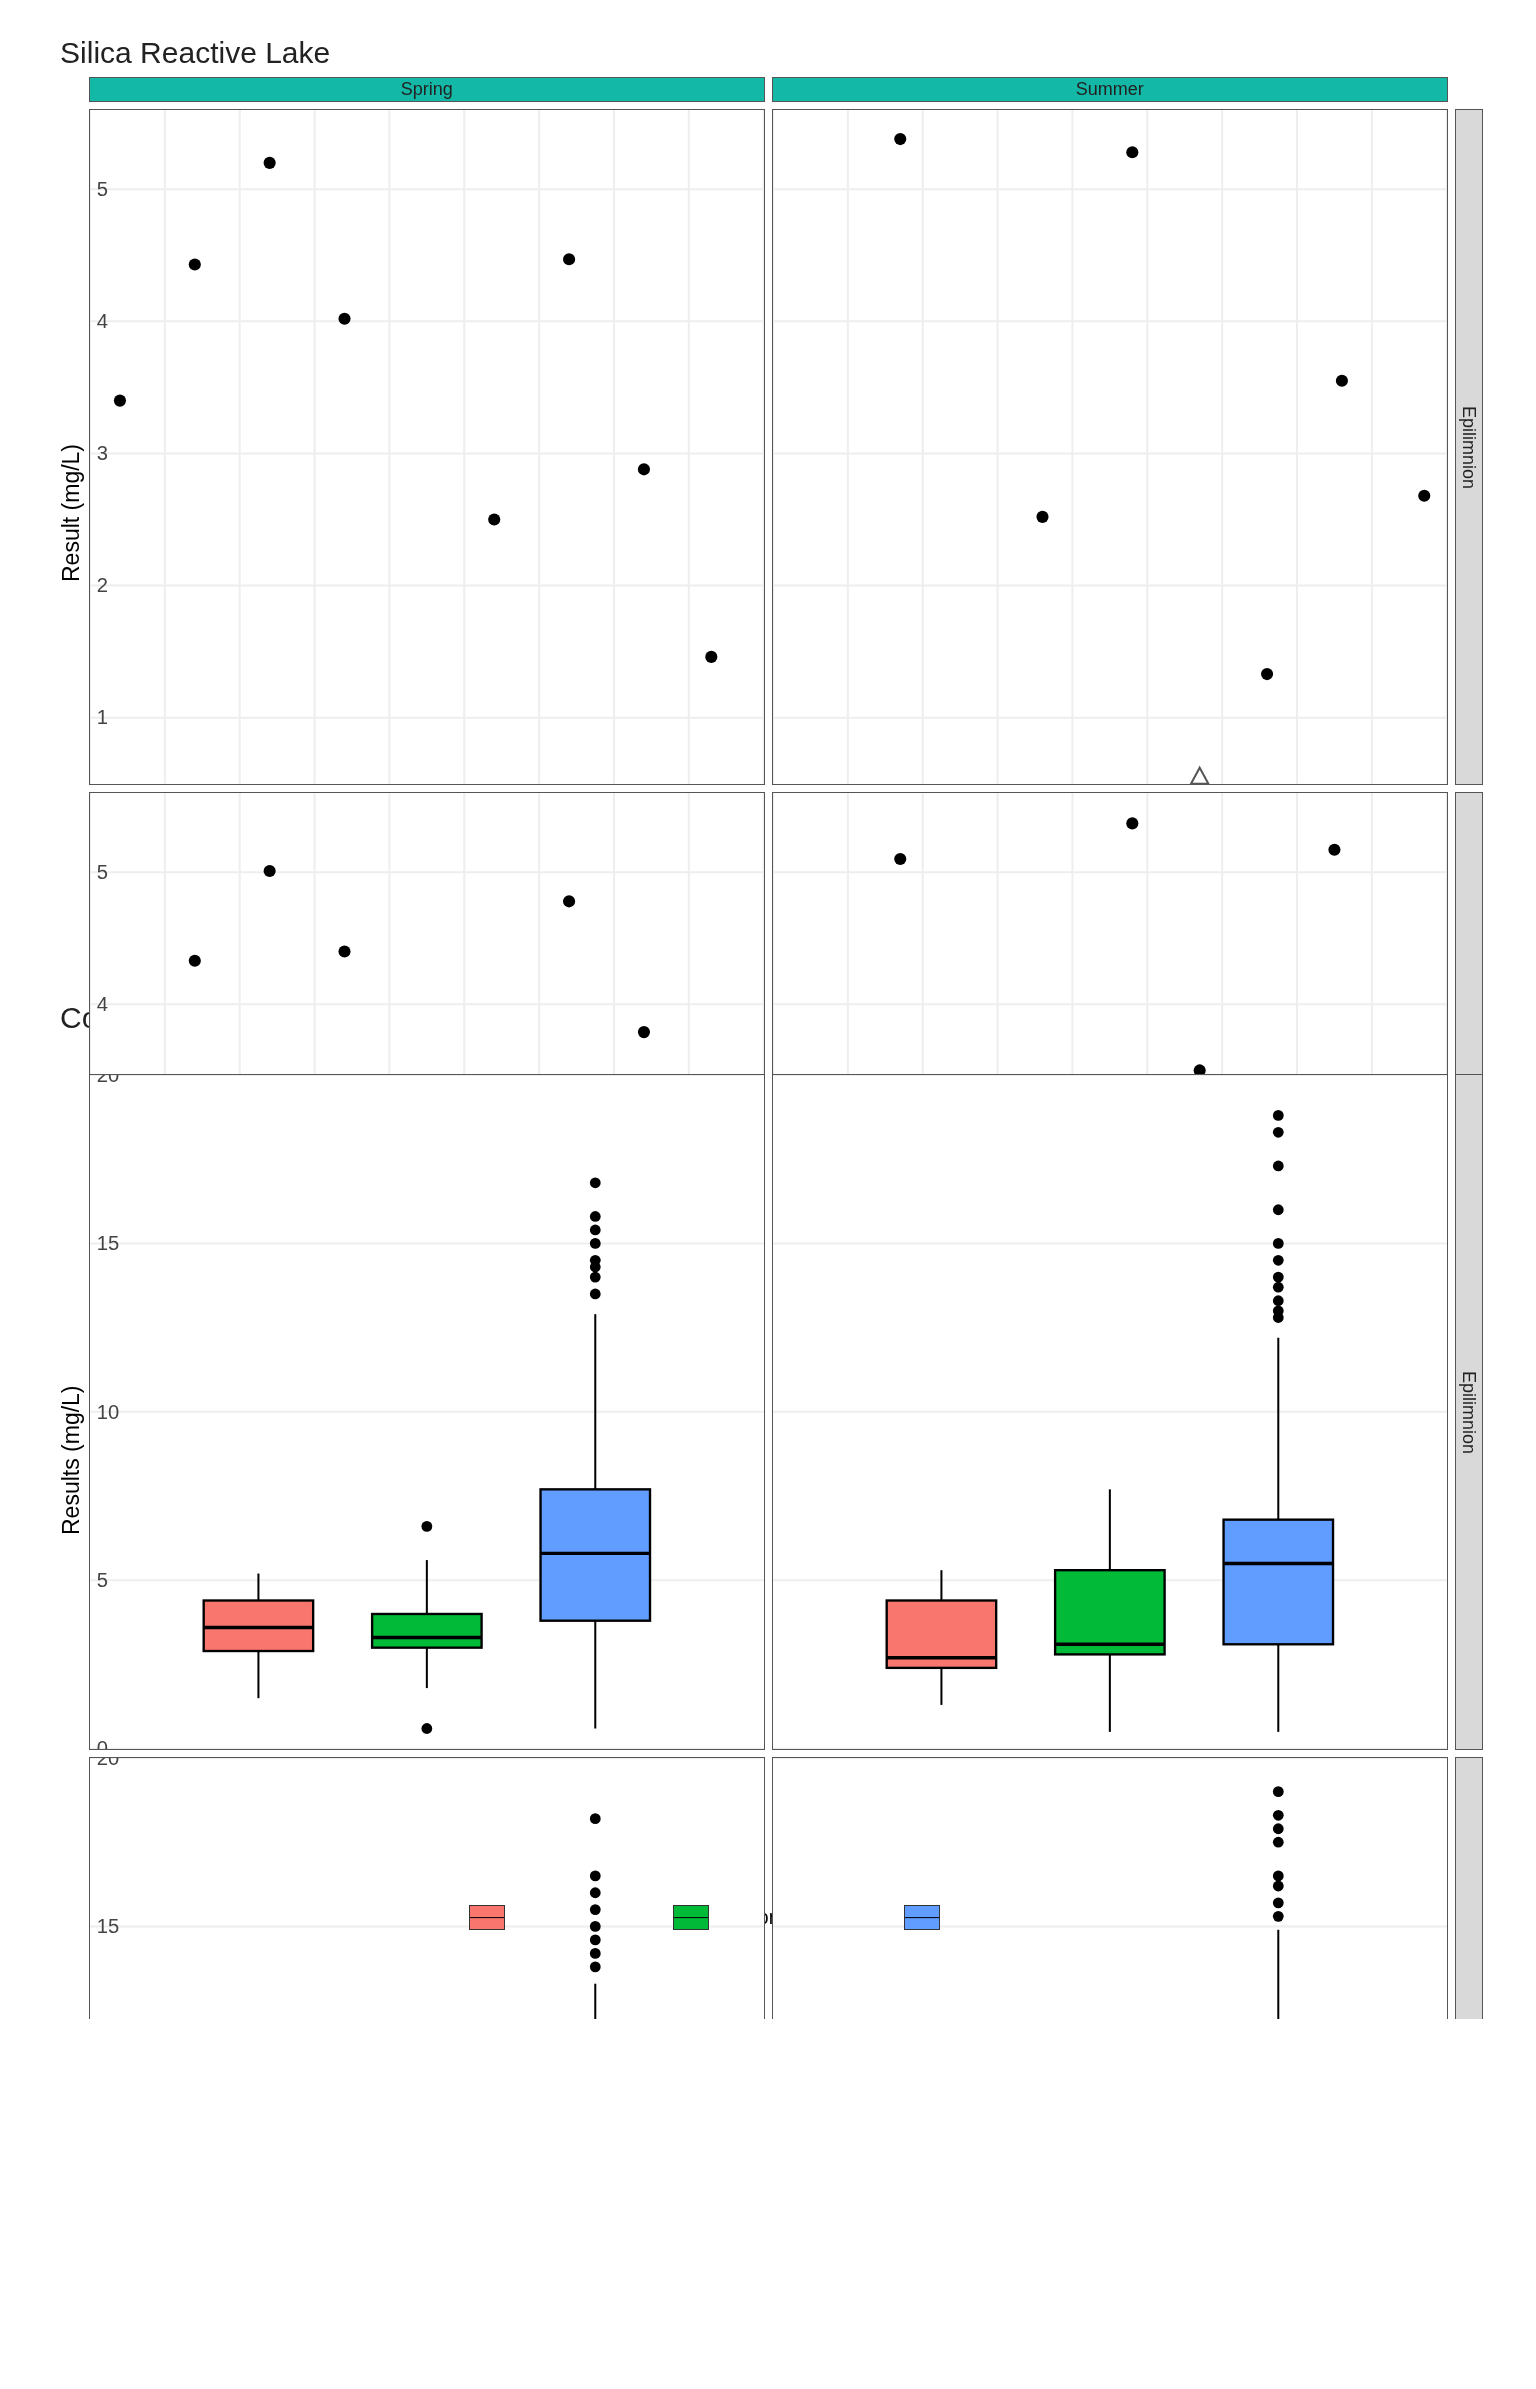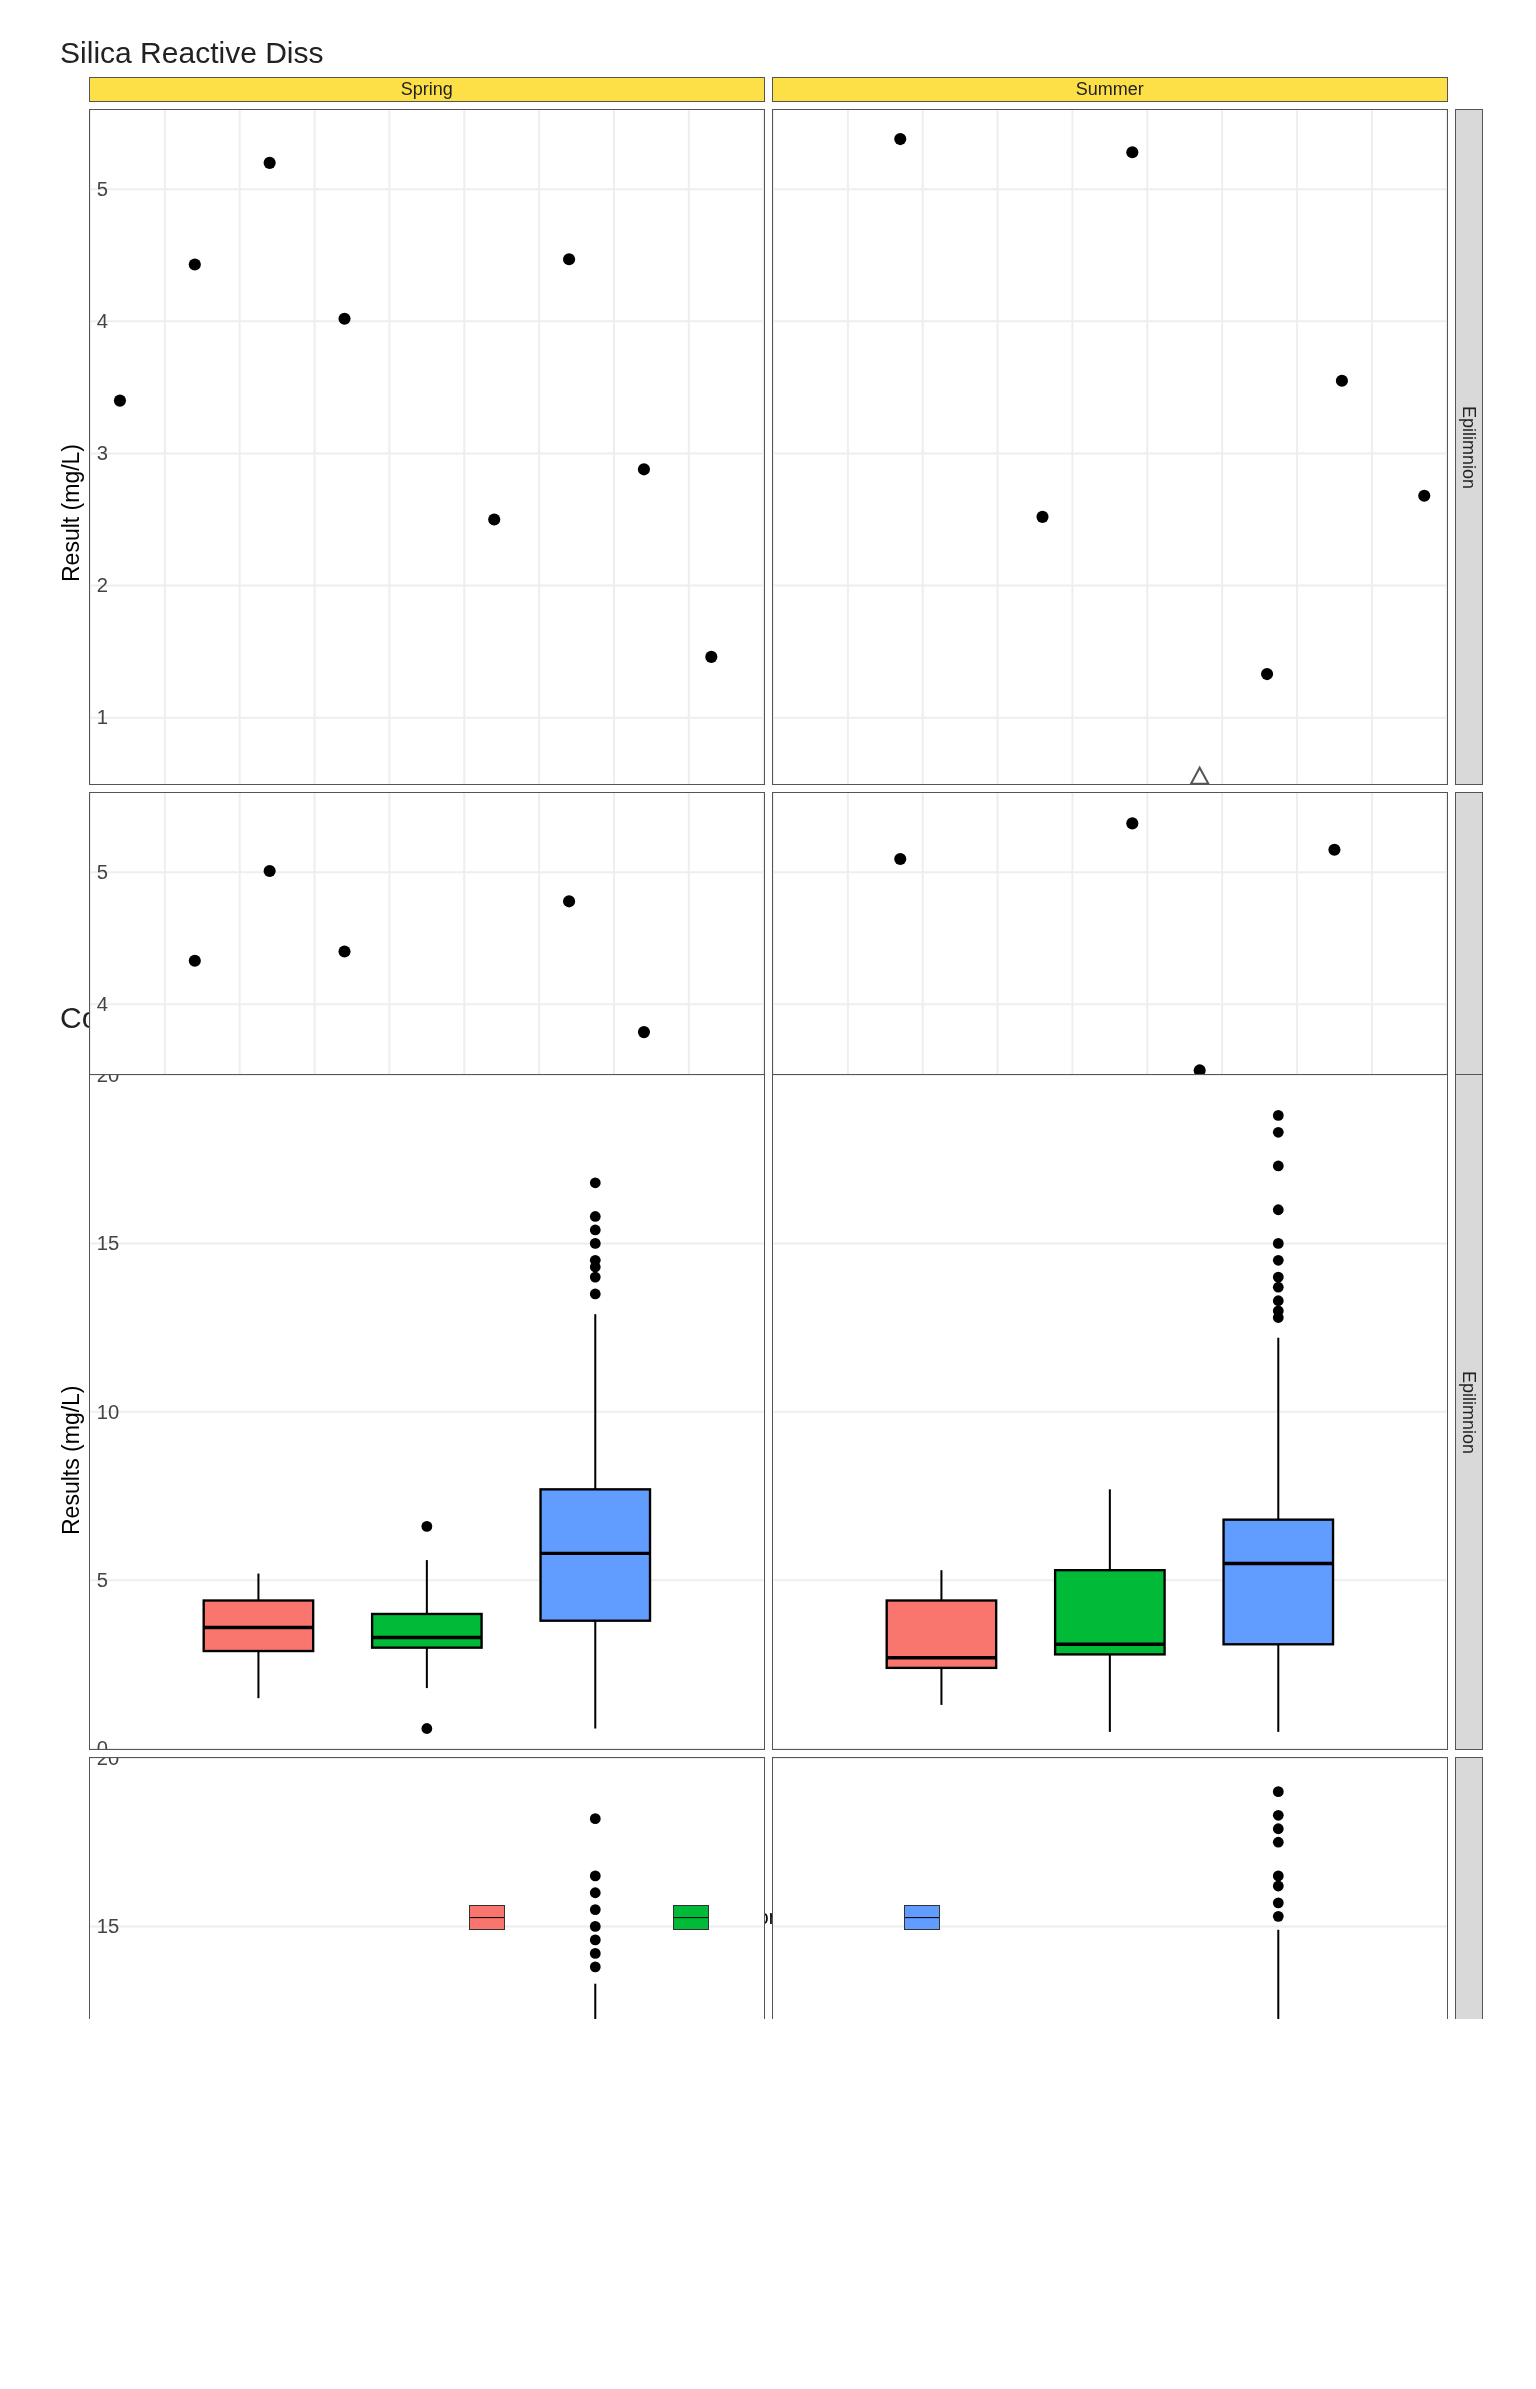--- a/index.html
+++ b/index.html
@@ -19,21 +19,21 @@
   }
   .facet-grid {
     display: grid;
     gap: 7.1px;
   }
   .grid-2x2 {
     grid-template-columns: 1fr 1fr 28.4px;
     grid-template-rows: 25px 1fr 1fr 27px;
   }
   .col-strip {
-    background: #fde047;
+    background: #14b8a6;
     border: 0.9px solid #555;
     display: flex;
     align-items: center;
     justify-content: center;
     font-size: 18px;
     color: #222;
   }
   .row-strip {
     background: #d9d9d9;
     border: 0.9px solid #555;
@@ -91,21 +91,21 @@
   .swatch-green{ background:#00ba38; }
   .swatch-blue { background:#619cff; }
   .spacer { }
 </style>
 </head>
 <body>
 
 <div class="page">
 
   <div class="section">
-    <div class="chart-title">Silica Reactive Diss</div>
+    <div class="chart-title">Silica Reactive Lake</div>
 
     <div style="display:flex;">
       <div class="y-axis-label" style="width:36px;">Result (mg/L)</div>
 
       <div style="flex:1;">
         <div class="facet-grid grid-2x2" style="height:871px;">
 
           <div class="col-strip">Spring</div>
           <div class="col-strip">Summer</div>
           <div class="spacer"></div>

